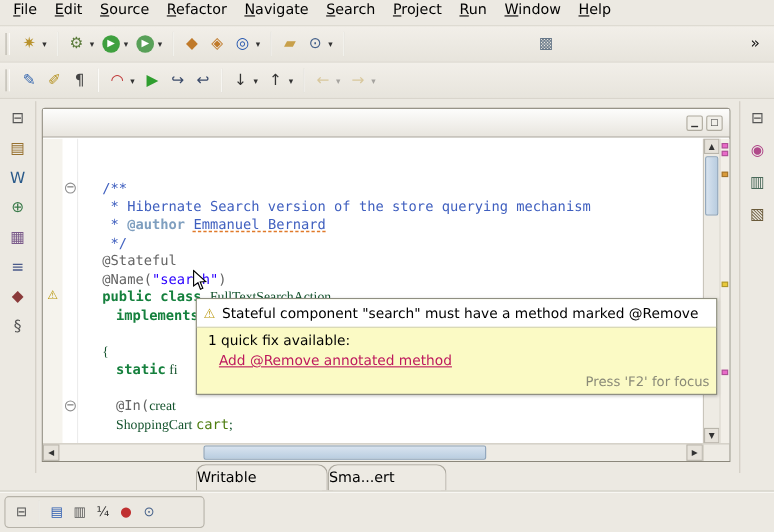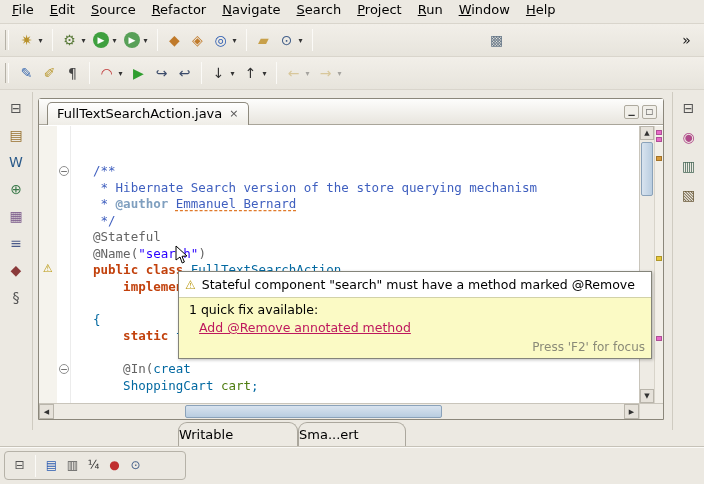--- a/index.html
+++ b/index.html
@@ -58,22 +58,22 @@
   .editor-body { position:absolute; left:0; right:0; top:27px; bottom:16px;
     display:flex; background:#fff; overflow:hidden; }
   .ann-ruler { width:18px; background:#f5f3ed; position:relative; }
   .fold-ruler { width:14px; background:#fff; border-right:1px solid #ececec; position:relative; }
   .code-area { flex:1; position:relative; overflow:hidden; padding:4px 0 0 22px;
     font-family:"DejaVu Sans Mono", monospace; font-size:12.5px; line-height:16.5px; white-space:pre; }
   .code-line { height:16.5px; }
 
   
   .cm { color:#3F5FBF; } .tg { color:#7F9FBF; font-weight:bold; }
-  .kw { color:#c2410c; font-weight:bold; } .st { color:#2A00FF; }
-  .an { color:#646464; } .pl { color:#0369a1; } .fd { color:#4d7c0f; }
+  .kw { color:#15803d; font-weight:bold; } .st { color:#2A00FF; }
+  .an { color:#646464; } .pl { color:#14532d;font-family:Liberation Serif, serif; } .fd { color:#4d7c0f; }
   .sp { text-decoration:underline; text-decoration-style:dashed; text-decoration-color:#e07a2a; text-underline-offset:2px; }
   .wn { text-decoration:underline; text-decoration-style:dashed; text-decoration-color:#cbb53a; text-underline-offset:2px; }
 
   .fold-mark { position:absolute; left:2px; width:10px; height:10px; border:1px solid #8f8f8f;
     border-radius:6px; background:#fff; color:#444; font:9px/8px "DejaVu Sans",sans-serif; text-align:center; }
   .ruler-warn { position:absolute; left:2px; width:14px; height:14px; font-size:11px; line-height:14px;
     text-align:center; color:#b8960a; }
 
   
   .vscroll { width:15px; background:#eeebe4; border-left:1px solid #c9c5bb; display:flex; flex-direction:column; }
@@ -268,24 +268,20 @@
       <span class="rail-item">
         <span class="tb-glyph" style="color: rgb(74, 106, 90);">▥</span>
       </span>
       <span class="rail-item">
         <span class="tb-glyph" style="color: rgb(106, 90, 58);">▧</span>
       </span>
     </div>
 
   <div class="editor-shell">
     <div class="tab-strip">
-      <div class="editor-tab">
-        <span class="tab-title">FullTextSearchAction.java</span>
-        <span class="tab-close">×</span>
-      </div>
       <div class="win-btns">
         <span class="win-btn">▁</span>
         <span class="win-btn">□</span>
       </div>
     </div>
 
     <div class="editor-body">
       <div class="ann-ruler" id="annRuler">
           <div class="ruler-warn" style="top: 136px;">⚠</div>
         </div>

